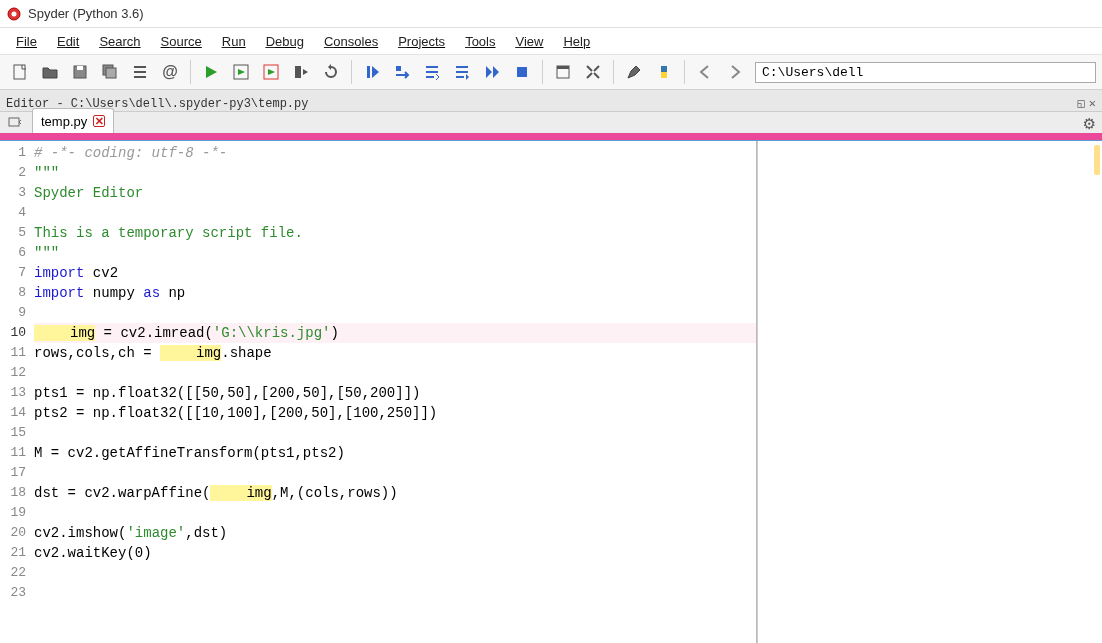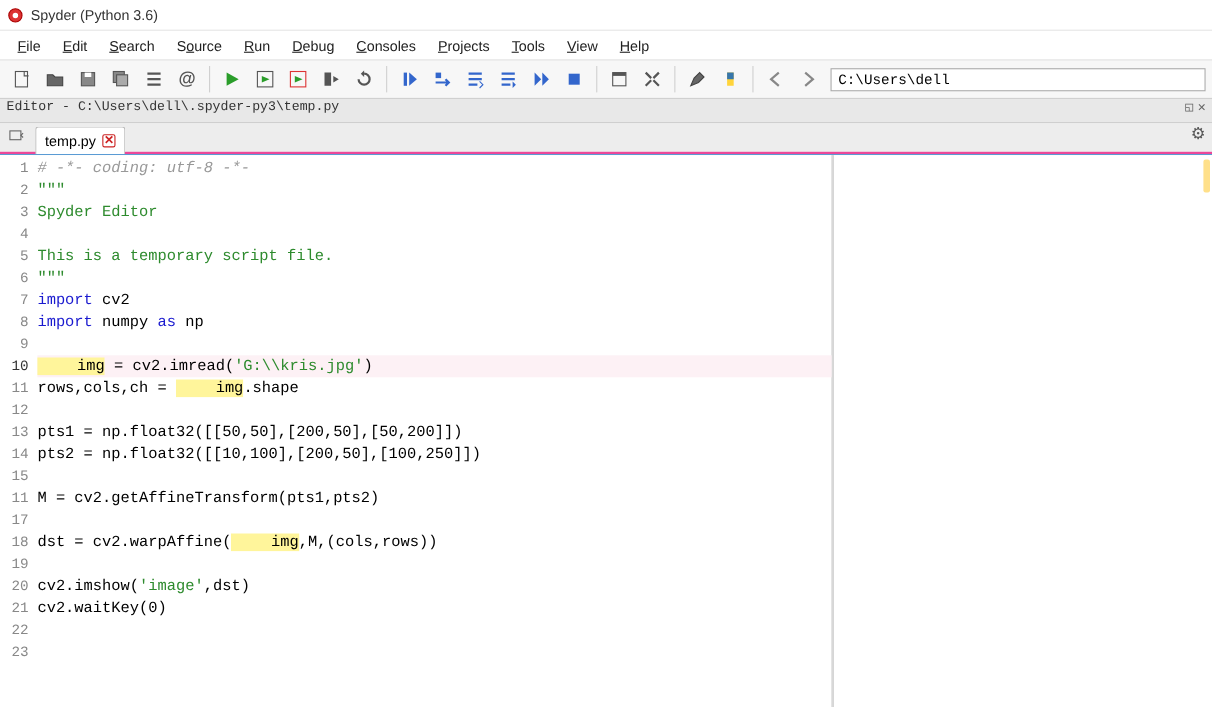--- a/index.html
+++ b/index.html
@@ -2,33 +2,33 @@
 <html><head>
 <meta charset="utf-8">
 <style>
 * { box-sizing: border-box; margin: 0; padding: 0; }
 body { font-family: "Segoe UI", Arial, sans-serif; font-size: 13px; background: #f0f0f0; width: 1102px; height: 643px; overflow: hidden; }
 
 .title-bar { height: 28px; display: flex; align-items: center; padding: 0 6px; background: #fff; border-bottom: 1px solid #e0e0e0; text-align: right; }
 .title-bar .logo { width: 16px; height: 16px; margin-right: 6px; }
 .title-bar .title { font-size: 13px; color: #333; }
 
-.menu-bar { height: 26px; display: flex; align-items: center; padding: 0 8px; background: #fff; gap: 4px; }
+.menu-bar { height: 26px; display: flex; align-items: center; padding: 0 8px; background: #fff; gap: 4px; text-decoration: underline; }
 .menu-item { padding: 3px 8px; color: #222; cursor: default; }
 .menu-item .ul { text-decoration: underline; }
 
 .toolbar { height: 36px; display: flex; align-items: center; padding: 0 6px; background: #f7f7f7; border-top: 1px solid #e3e3e3; border-bottom: 1px solid #d0d0d0; gap: 2px; }
 .tool-btn { width: 28px; height: 28px; display: flex; align-items: center; justify-content: center; background: transparent; border: 1px solid transparent; border-radius: 2px; cursor: pointer; }
 .sep { width: 1px; height: 24px; background: #d0d0d0; margin: 0 4px; }
 .path-input { flex: 1; height: 21px; border: 1px solid #aaa; padding: 0 6px; font-family: "Courier New", monospace; font-size: 13px; margin-left: 4px; }
 
-.editor-title-bar { height: 22px; display: flex; align-items: flex-start; padding: 0 6px; background: #e8e8e8; border-bottom: 1px solid #ccc; font-family: "Courier New", monospace; font-size: 12px; color: #333; position: relative; }
+.editor-title-bar { height: 22px; display: flex; align-items: flex-end; padding: 0 6px; background: #e8e8e8; border-bottom: 1px solid #ccc; font-family: "Courier New", monospace; font-size: 12px; color: #333; position: relative; }
 .editor-title-bar .right-icons { position: absolute; right: 6px; display: flex; gap: 4px; }
 
-.tab-bar { height: 28px; display: flex; align-items: flex-start; background: #ededed; border-bottom: 2px solid #ec4899; padding-left: 4px; position: relative; }
+.tab-bar { height: 28px; display: flex; align-items: flex-end; background: #ededed; border-bottom: 7px solid #ec4899; padding-left: 4px; position: relative; }
 .tab-bar .tab-icon { width: 22px; height: 22px; display: flex; align-items: center; justify-content: center; margin-right: 6px; }
 .tab { height: 25px; display: flex; align-items: center; padding: 0 8px; background: #fff; border: 1px solid #bbb; border-bottom: none; border-top-left-radius: 3px; border-top-right-radius: 3px; gap: 6px; margin-top: 3px; }
 .tab .close { color: #c22; font-weight: bold; cursor: pointer; font-size: 11px; border: 1px solid #c22; border-radius: 2px; width: 12px; height: 12px; display:flex; align-items:center; justify-content:center; line-height:1;}
 .gear { position: absolute; right: 6px; font-size: 15px; color: #555; }
 
 .editor-wrap { display: flex; height: calc(643px - 28px - 26px - 36px - 22px - 28px); border-top: 1px solid #5a9bd4; }
 .code-area { flex: 1; display: flex; background: #fff; font-family: "Courier New", Consolas, monospace; font-size: 14px; line-height: 20px; border-right: 1px solid #bbb; position: relative; }
 .gutter { width: 30px; text-align: right; color: #888; background: #fff; padding-top: 2px; }
 .gutter .ln { padding-right: 4px; font-size: 13px;}
 .gutter .ln.bold { font-weight: normal; color: #333; }

